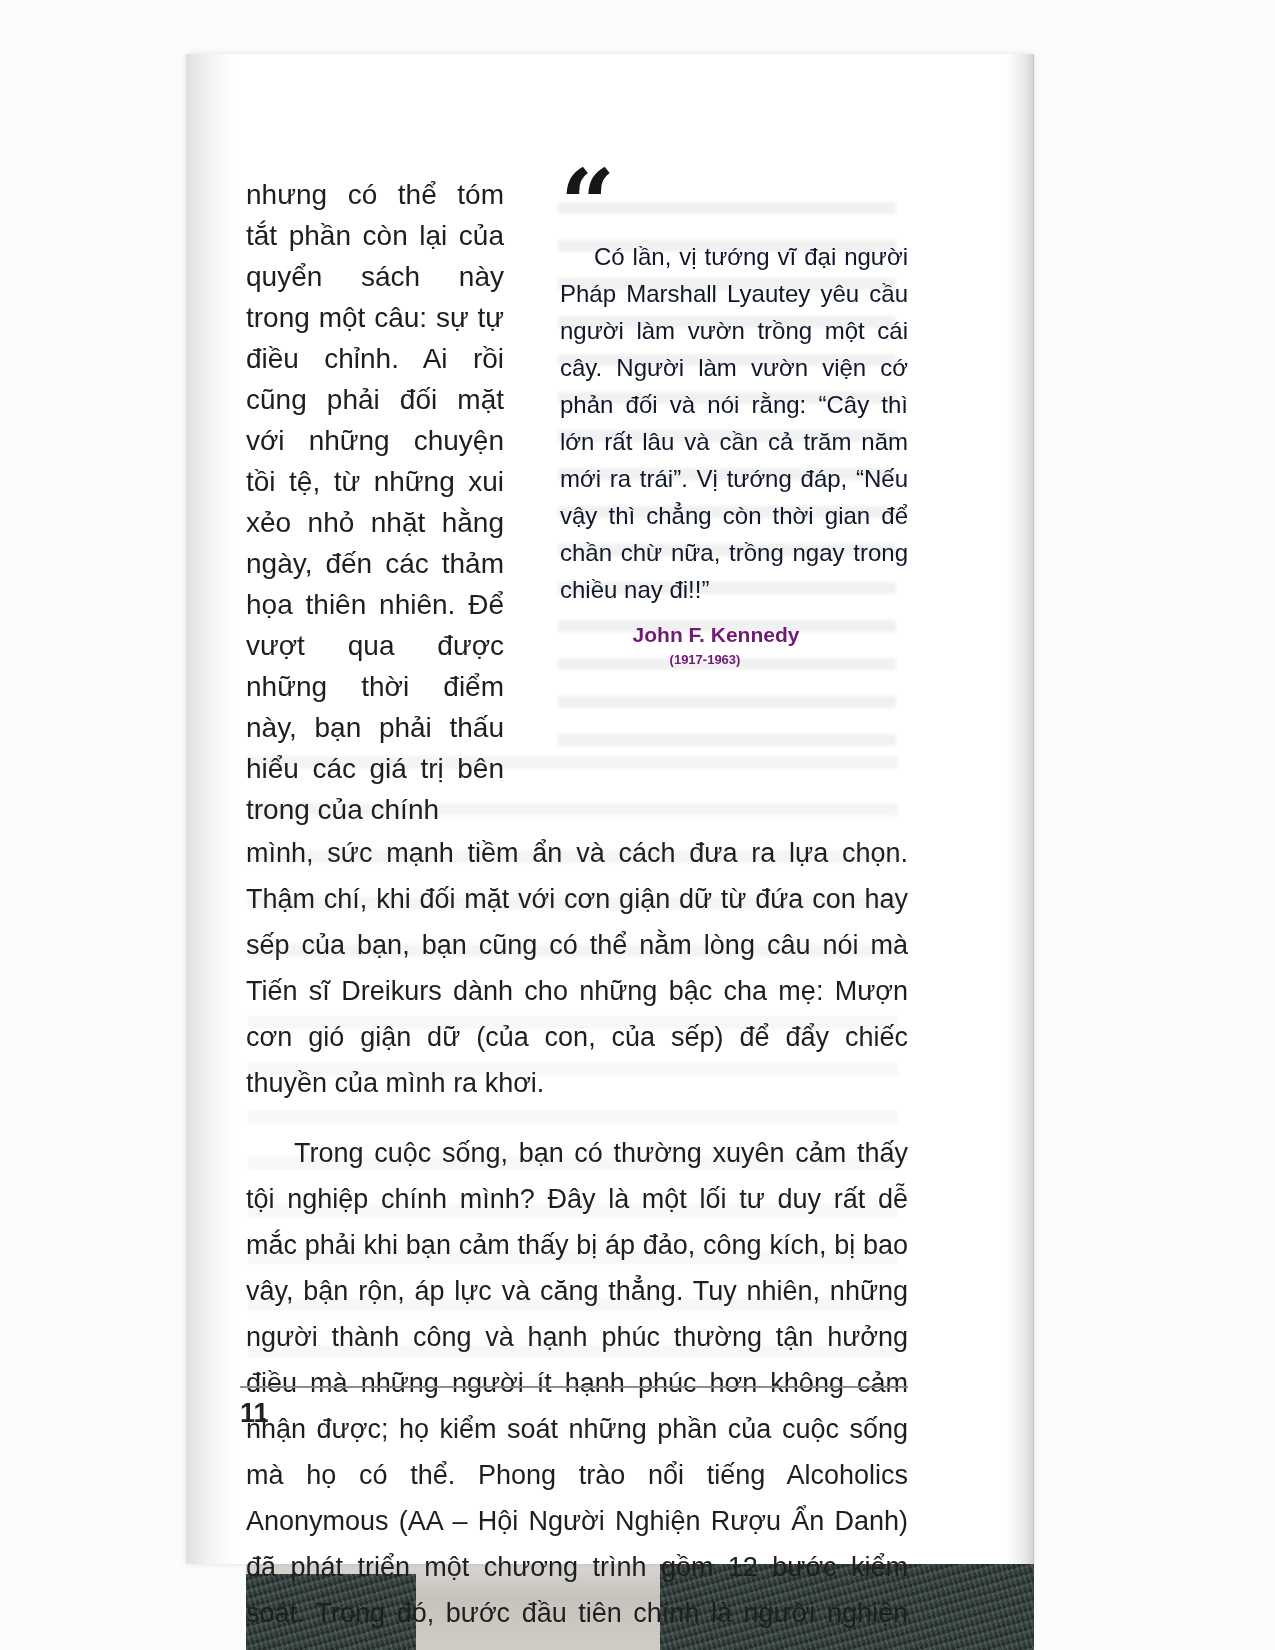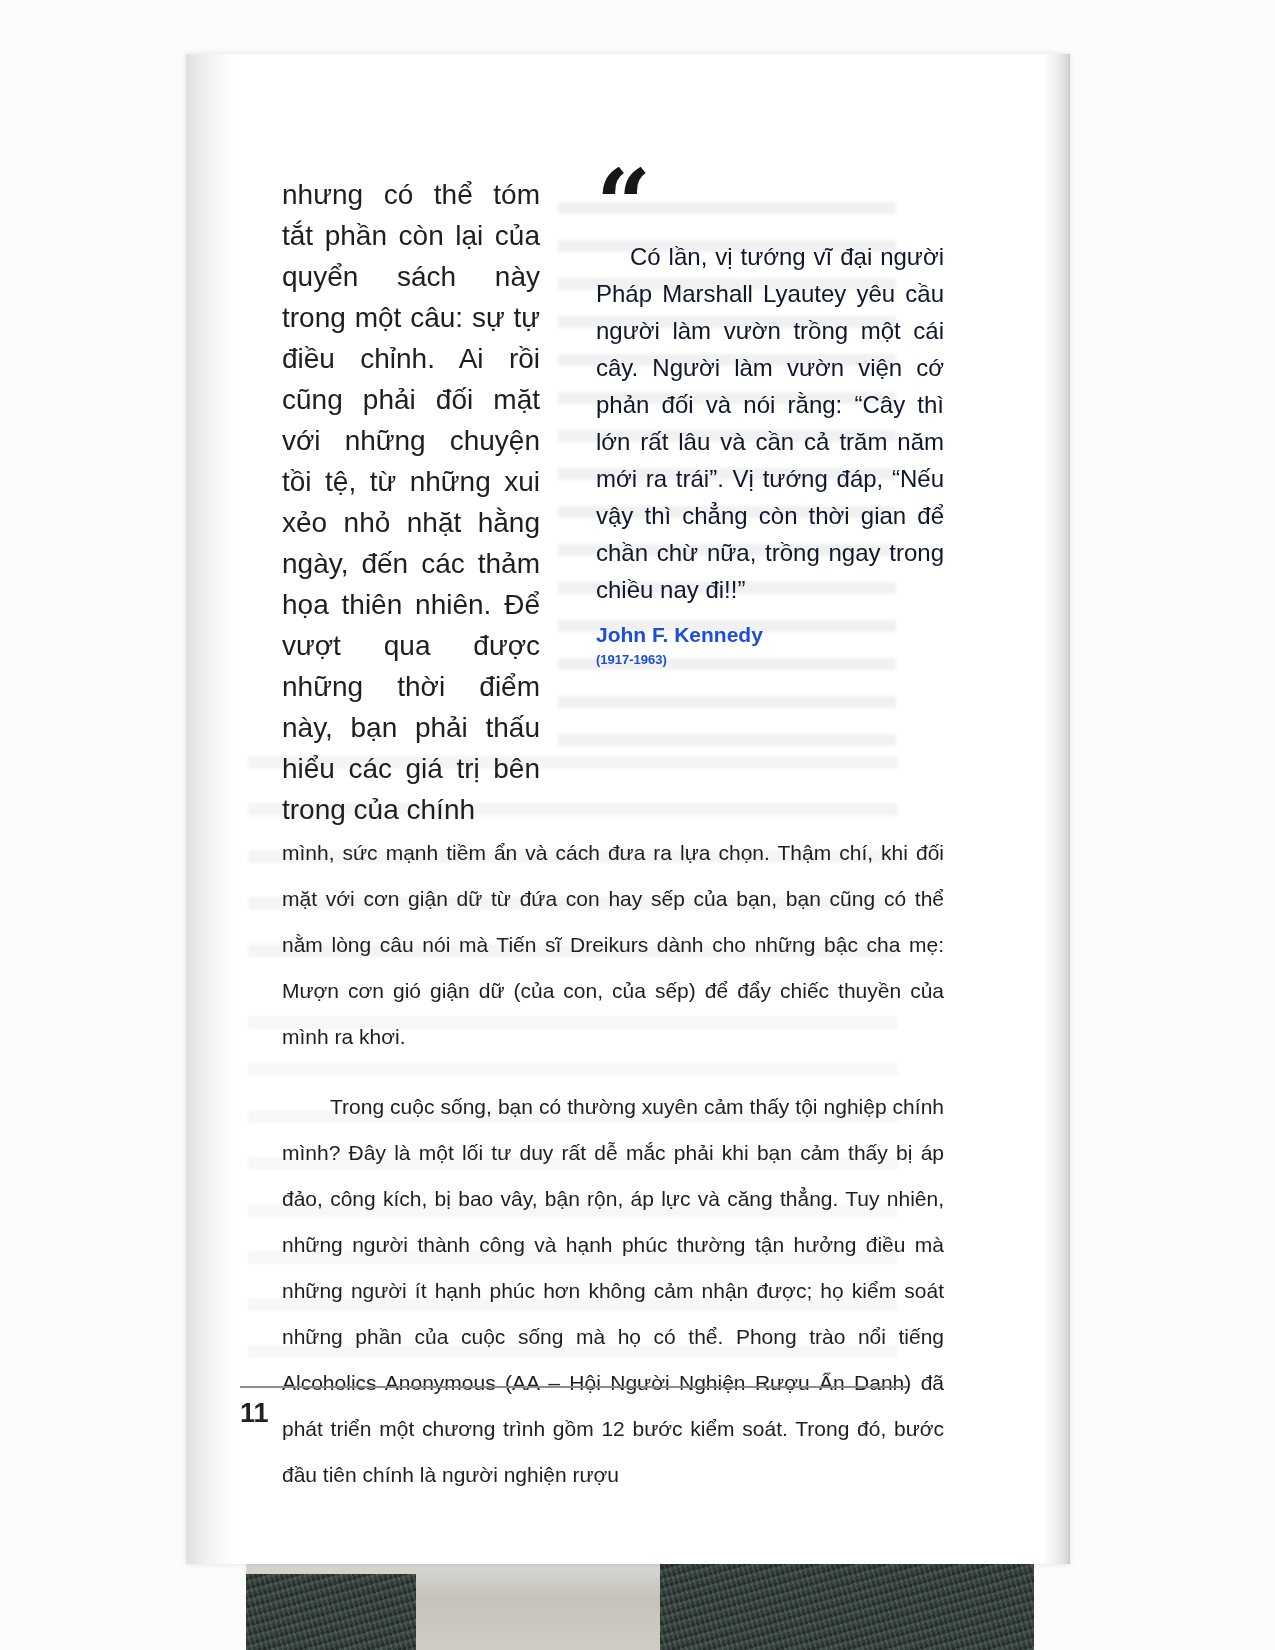--- a/index.html
+++ b/index.html
@@ -8,21 +8,20 @@
     background:#fcfcfb;
     font-family:"Liberation Sans","DejaVu Sans",sans-serif;
     color:#1e1e1e;
   }
 
   
   .page {
     position:absolute; left:186px; top:54px; width:848px; height:1510px;
     background:#ffffff;
     box-shadow:0 0 7px rgba(0,0,0,.10);
-    padding-left:36px;
   }
   
   .page::before {
     content:""; position:absolute; left:0; top:0; bottom:0; width:50px;
     background:linear-gradient(90deg,#e1e0de 0%,#f3f2f0 45%,#ffffff 100%);
   }
   
   .page::after {
     content:""; position:absolute; right:0; top:0; bottom:0; width:26px;
     background:linear-gradient(90deg,rgba(0,0,0,0) 0%,#efefed 50%,#e2e2e0 78%,#d2d2d0 100%);
@@ -53,26 +52,26 @@
   .col-quote { flex:1; }
   .quote-mark {
     font-family:"DejaVu Serif","Liberation Serif",serif;
     font-weight:bold; font-size:96px; line-height:62px; height:58px;
     letter-spacing:-5px; color:#171717;
   }
   .quote-text {
     margin-top:6px; font-size:24px; line-height:37px;
     text-align:justify; text-indent:34px; color:#0f172a;
   }
-  .quote-attr { margin-top:14px; font-weight:bold; text-align:left; color:#1d4ed8; }
+  .quote-attr { margin-top:14px; font-weight:bold; text-align:center; color:#701a75; }
   .quote-attr .name  { display:block; font-size:21px; line-height:26px; padding-right:36px; }
   .quote-attr .years { display:block; font-size:13px; line-height:24px; padding-right:58px; }
 
   .body-p {
-    margin:0; font-size:21px; line-height:46px; text-align:justify;
+    margin:0; font-size:27px; line-height:46px; text-align:justify;
   }
   .body-p.second { margin-top:24px; text-indent:48px; }
 
   
   .footer { position:absolute; z-index:1; left:54px; top:1332px; width:668px; }
   .rule { border:0; border-top:2px solid #8f8f8f; margin:0; }
   .page-num {
     padding-right:14px; margin-top:10px;
     font-weight:bold; font-size:27px; color:#222;
   }

